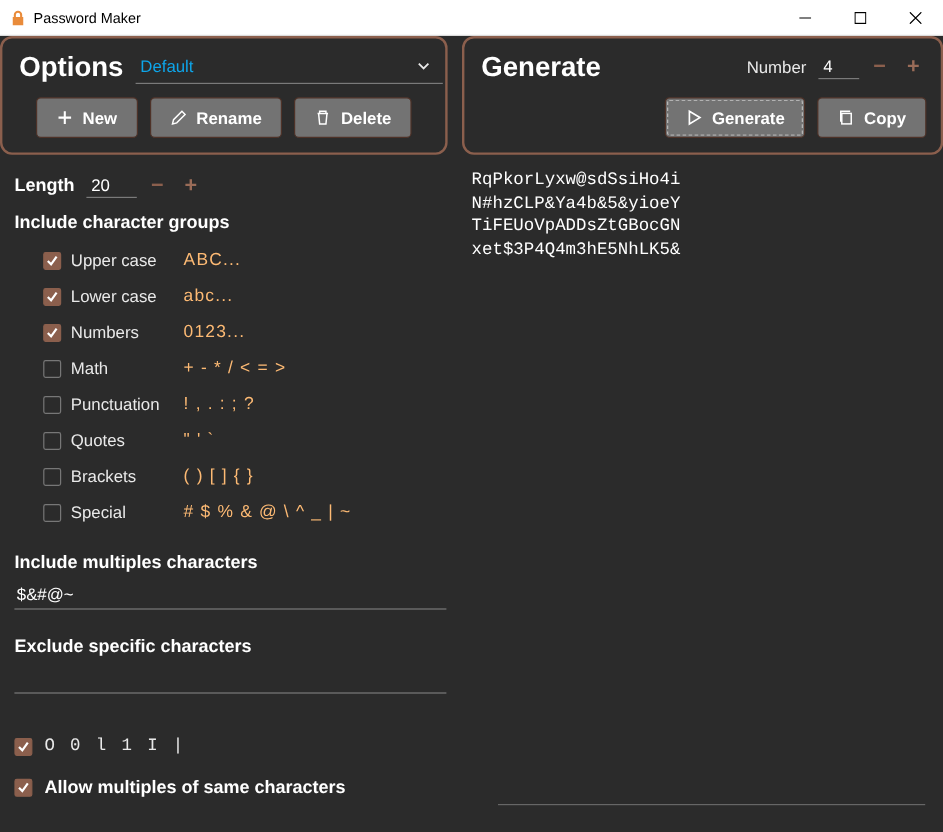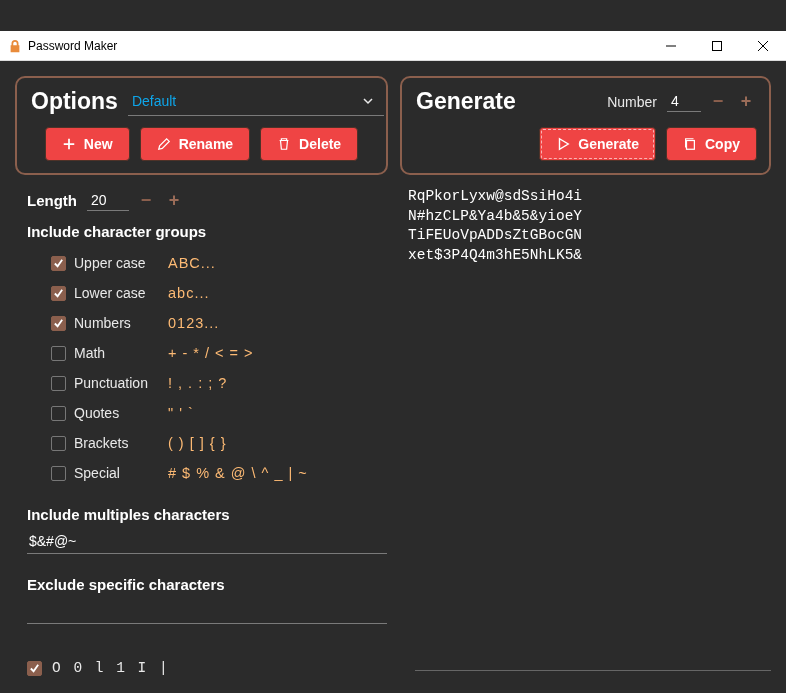--- a/index.html
+++ b/index.html
@@ -17,36 +17,35 @@
   
   .titlebar {
     height: 30px;
     background: #ffffff;
     color: #000;
     display:flex;
     align-items:center;
     padding: 0 0 0 8px;
     font-size: 12px;
     border-bottom: 1px solid #dcdcdc;
-    margin-top: 31px;
   }
   .titlebar .title-icon { width: 14px; height: 14px; margin-right: 6px; display:inline-block; }
   .titlebar .title-icon svg{display:block;}
   .titlebar .title-text { flex: 0 0 auto; }
   .titlebar .spacer { flex:1; }
   .titlebar .winbtn {
     width: 46px; height: 30px;
     display:flex; align-items:center; justify-content:center;
     color:#000;
   }
 
   .app-body {
     display:flex;
     gap: 12px;
-    padding: 15px;
+    padding: 0;
     height: calc(693px - 30px);
   }
 
   .panel-head {
     border: 2px solid #8b5f4d;
     border-radius: 10px;
     padding: 8px 12px 12px 12px;
     background: transparent;
   }
   .panel-title {
@@ -71,21 +70,21 @@
     padding: 2px 4px;
   }
   .chevron {
     margin-left:-22px;
     pointer-events:none;
     color:#e9e9e9;
   }
 
   .btn-row{ display:flex; gap:10px; margin-top:10px; justify-content:center; }
   .btn {
-    background:#ef4444;
+    background:#737373;
     border: 1px solid #4e3228;
     border-radius: 4px;
     color:#fff;
     font-weight:600;
     font-size:14px;
     height: 34px;
     padding: 0 16px;
     display:flex;
     align-items:center;
     justify-content:center;

